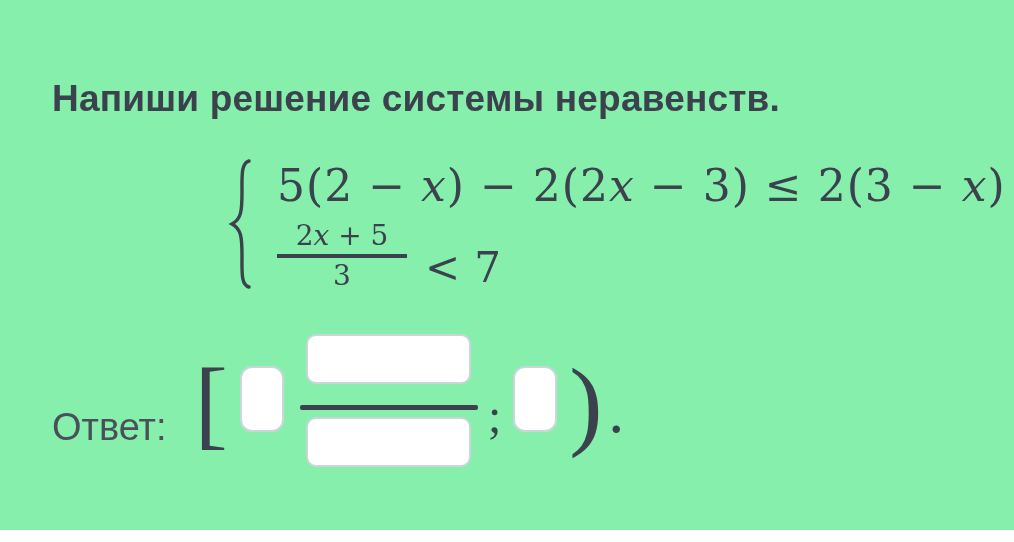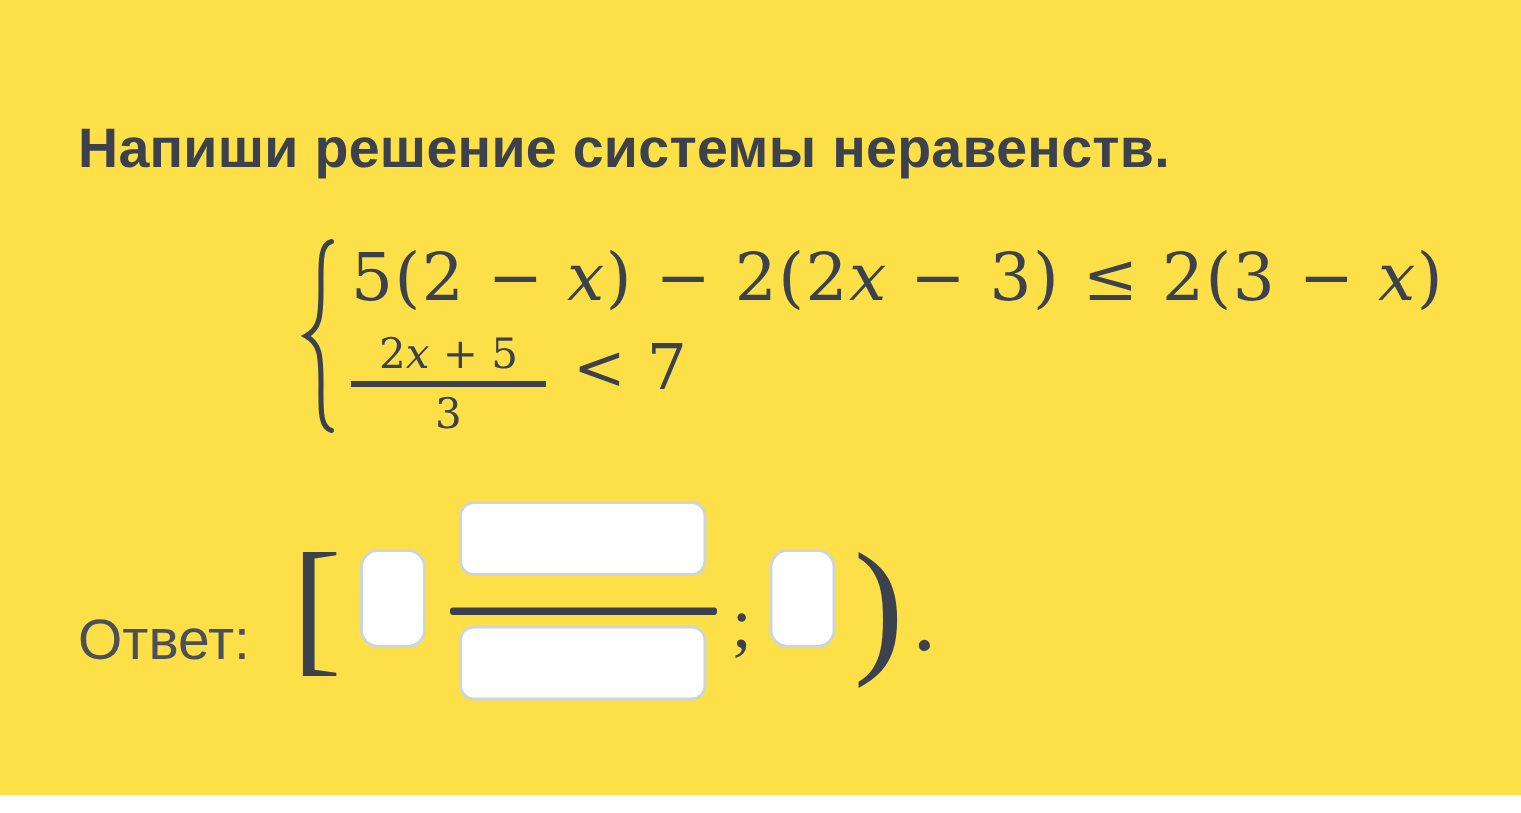--- a/index.html
+++ b/index.html
@@ -1,32 +1,32 @@
 <!DOCTYPE html>
 <html><head>
 <meta charset="utf-8">
 <style>
   html,body{margin:0;padding:0;}
   .canvas{
-    position:relative;width:1014px;height:530px;background:#fde047;
+    position:relative;width:1014px;height:530px;background:#86efac;
     overflow:hidden;font-family:"Liberation Sans",sans-serif;
   }
   .task-title{
     position:absolute;left:52px;top:78px;
     font-size:37px;font-weight:700;color:#3c424d;letter-spacing:.2px;
     white-space:nowrap;
   }
   
-  .system{position:absolute;left:196px;top:158px;display:flex;color:#3b424d;}
+  .system{position:absolute;left:224px;top:158px;display:flex;color:#3b424d;gap:15px;}
   .brace-svg{width:30px;height:132px;flex:0 0 auto;}
   .sys-lines{display:flex;flex-direction:column;margin-left:8px;}
   .math{font-family:"DejaVu Serif",serif;}
   .math i{font-style:italic;}
   .ineq1{font-size:44px;line-height:56px;white-space:nowrap;letter-spacing:1px;}
-  .ineq2{display:flex;align-items:flex-start;margin-top:6px;}
+  .ineq2{display:flex;align-items:flex-end;margin-top:6px;}
   .frac2{display:flex;flex-direction:column;align-items:center;min-width:130px;}
   .frac2 .num{font-size:28px;line-height:32px;padding:0 8px;white-space:nowrap;}
   .frac2 .bar{height:4px;background:#3b424d;align-self:stretch;margin:2px 0;}
   .frac2 .den{font-size:28px;line-height:32px;}
   .ineq2 .rel{font-size:42px;margin-left:18px;}
   .ineq2 .rhs{font-size:42px;margin-left:14px;}
   
   .answer{
     position:absolute;left:0;top:332px;width:1014px;height:150px;
     display:flex;align-items:center;

